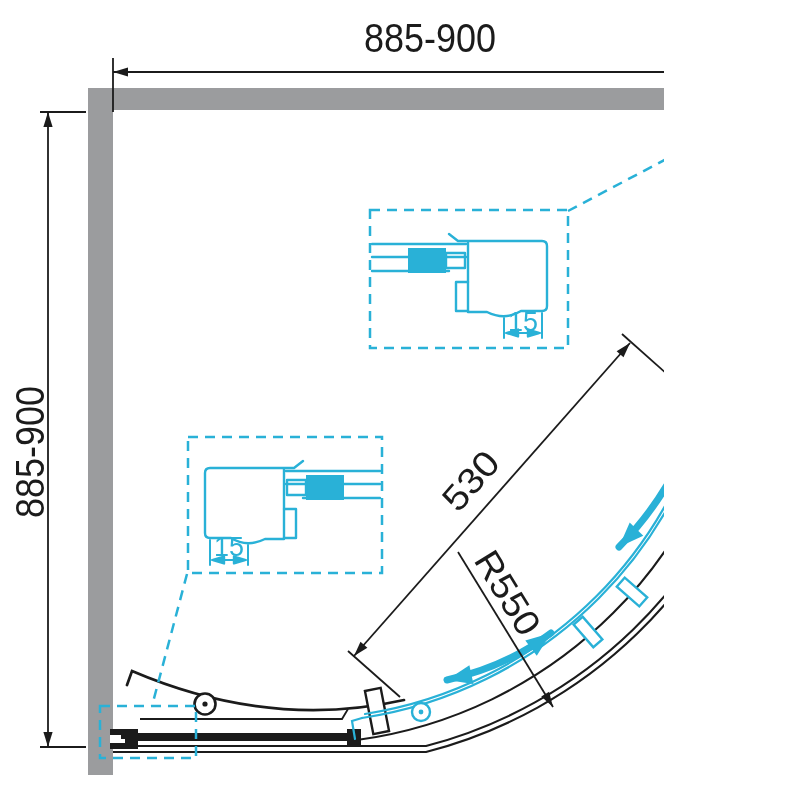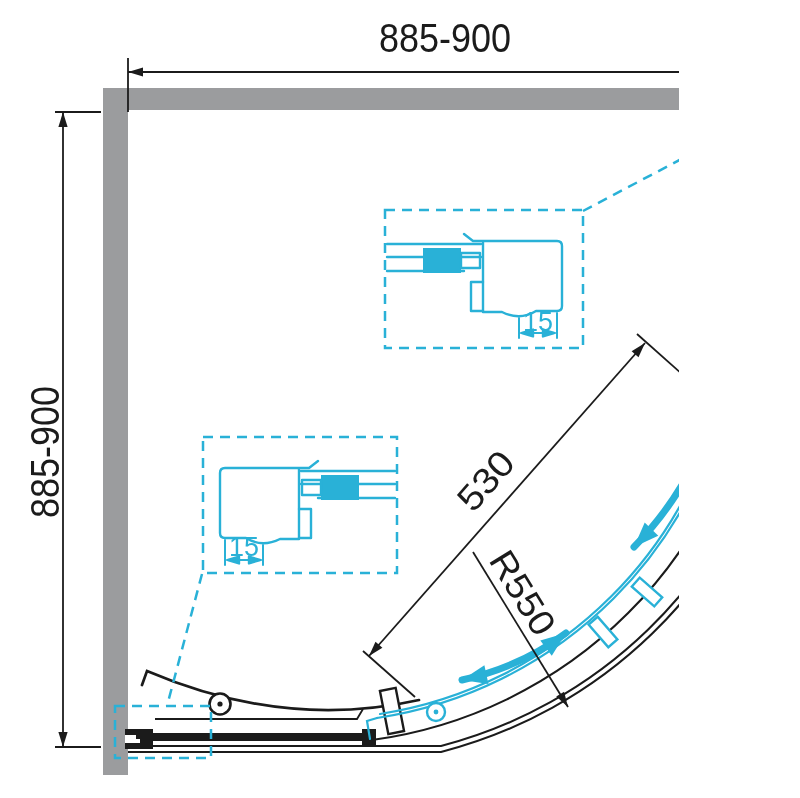--- a/index.html
+++ b/index.html
@@ -1,16 +1,16 @@
 <!DOCTYPE html>
 <html><head>
 <meta charset="utf-8">
 <style>
   html,body{margin:0;padding:0;background:#ffffff;}
-  .stage{width:664px;height:798px;position:relative;background:#fff;overflow:hidden;margin-left:15px;}
+  .stage{width:664px;height:798px;position:relative;background:#fff;overflow:hidden;}
   svg{display:block;}
   text{font-family:"Liberation Sans","DejaVu Sans",sans-serif;fill:#1b1b1b;}
   .dimtxt{font-size:40px;}
   .midtxt{font-size:36px;}
   .smltxt{font-size:27px;fill:#29b1d7;}
 </style>
 </head>
 <body>
 
 <div class="stage">

